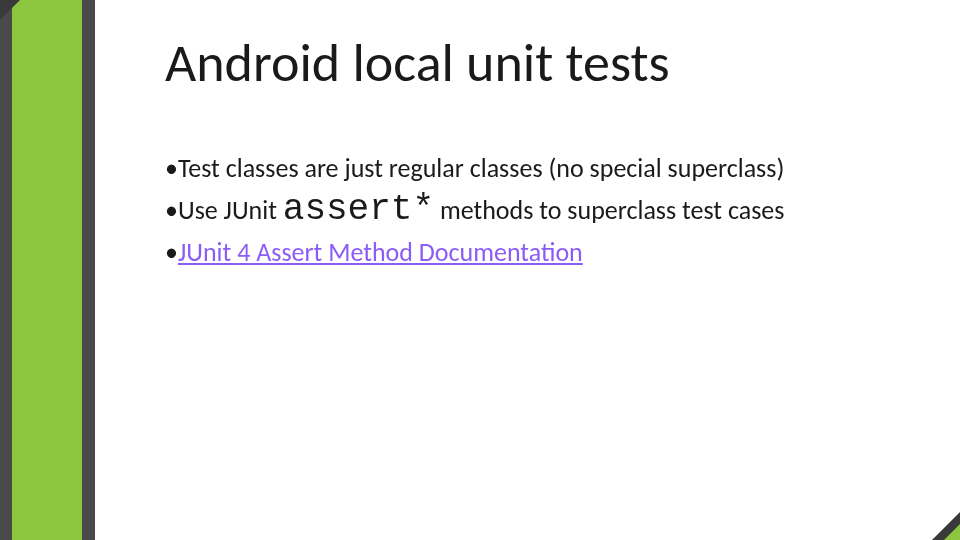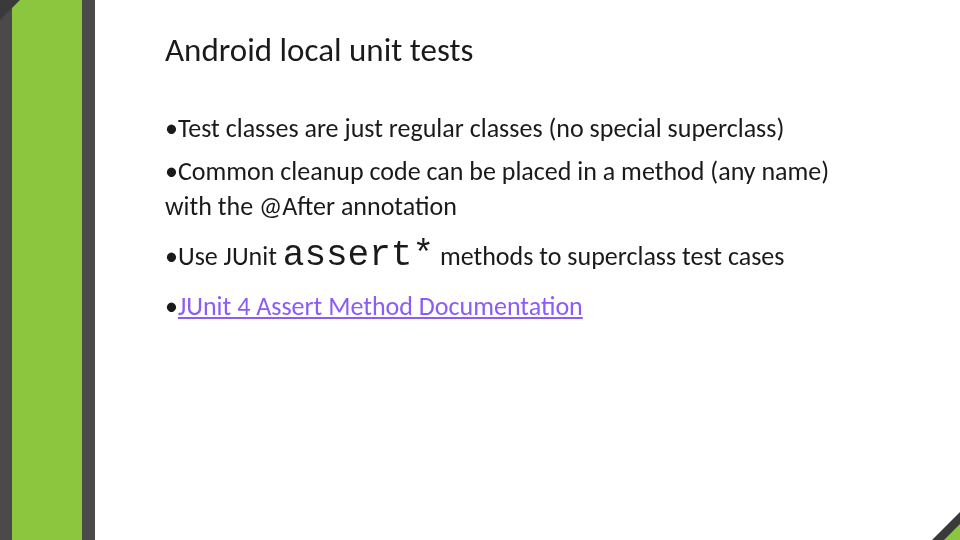--- a/index.html
+++ b/index.html
@@ -34,34 +34,33 @@
       height: 540px;
       background: #8cc63f;
     }
     .content {
       position: absolute;
       left: 165px;
       top: 30px;
       width: 670px;
     }
     .title {
-      font-size: 33px;
+      font-size: 54px;
       color: #1a1a1a;
       font-weight: 400;
-      margin-bottom: 41px;
+      margin-bottom: 55px;
       margin-left: 0px;
     }
     .bullets {
       font-size: 26px;
       color: #1a1a1a;
       line-height: 1.35;
     }
     .bullet-line {
       display: block;
-      margin-top: 8px;
     }
     .link {
       text-decoration: underline;
       color: #8b5cf6;
       cursor: pointer;
     }
     .mono {
       font-family: "Courier New", Courier, monospace;
       font-size: 36px;
     }
@@ -104,21 +103,20 @@
 </div>
 
 <div class="corner-tl"></div>
 <div class="corner-br-outer"></div>
 <div class="corner-br-inner"></div>
 
 <div class="content">
   <h1 class="title">Android local unit tests</h1>
   <div class="bullets">
     <span class="bullet-line">•Test classes are just regular classes (no special superclass)</span>
-    <span class="bullet-line">•Common cleanup code can be placed in a method (any name) with the @After annotation</span>
     <span class="bullet-line">
       <span>•Use JUnit </span><span class="mono">assert*</span><span> methods to superclass test cases</span>
     </span>
     <span class="bullet-line">
       <span>•</span><span class="link">JUnit 4 Assert Method Documentation</span>
     </span>
   </div>
 </div>
 
 </body></html>

